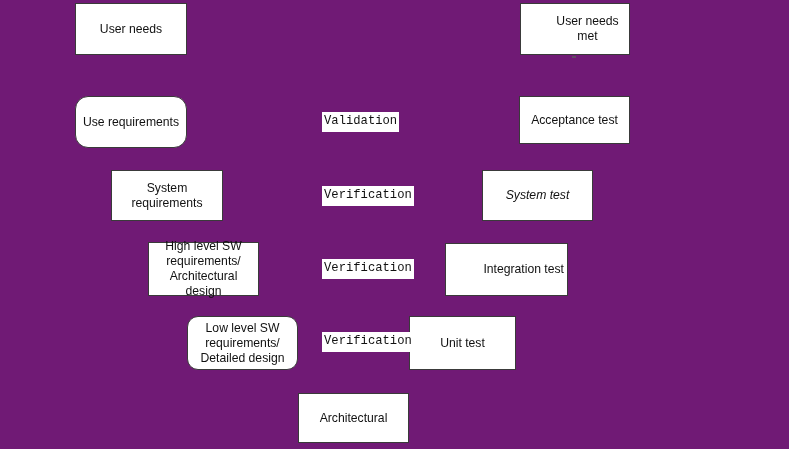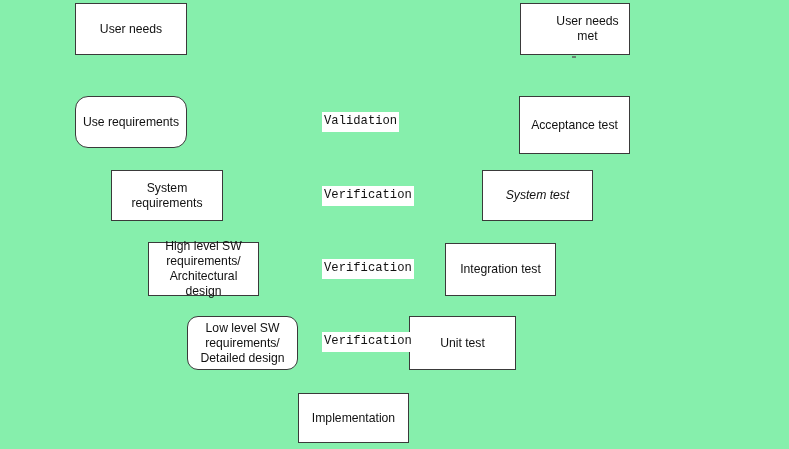--- a/index.html
+++ b/index.html
@@ -4,21 +4,21 @@
 <style>
   html, body {
     margin: 0;
     padding: 0;
     background: #000000;
   }
   #diagram-root {
     position: relative;
     width: 789px;
     height: 449px;
-    background: #86efac;
+    background: #701a75;
     overflow: hidden;
     font-family: "Liberation Sans", sans-serif;
   }
   .node-box {
     position: absolute;
     box-sizing: border-box;
     background: #ffffff;
     border: 1px solid #3a3a3a;
     color: #111111;
     font-size: 12.2px;
@@ -75,35 +75,35 @@
     </div>
     <div class="node-box" style="left:187px; top:316px; width:111px; height:54px;border-radius:11px;">
       <span class="node-label">Low level SW
 requirements/
 Detailed design</span>
     </div>
   </div>
 
   <div class="node-group-bottom">
     <div class="node-box" style="left:298px; top:393px; width:111px; height:50px;">
-      <span class="node-label">Implementation</span>
+      <span class="node-label">Architectural</span>
     </div>
   </div>
 
   <div class="node-group-right">
     <div class="node-box" style="left:520px; top:3px; width:110px; height:52px;padding-left:28px;">
       <span class="node-label">User needs met</span>
     </div>
-    <div class="node-box" style="left:519px; top:96px; width:111px; height:58px;">
+    <div class="node-box" style="left:519px; top:96px; width:111px; height:48px;">
       <span class="node-label">Acceptance test</span>
     </div>
     <div class="node-box" style="left:482px; top:170px; width:111px; height:51px;font-style:italic;">
       <span class="node-label">System test</span>
     </div>
-    <div class="node-box" style="left:445px; top:243px; width:111px; height:53px;">
+    <div class="node-box" style="left:445px; top:243px; width:123px; height:53px;justify-content:flex-end;">
       <span class="node-label">Integration test</span>
     </div>
     <div class="node-box" style="left:409px; top:316px; width:107px; height:54px;">
       <span class="node-label">Unit test</span>
     </div>
   </div>
 
   <div class="center-label-group">
     <div class="center-label" style="left:322px; top:112px;">
       <span>Validation</span>

